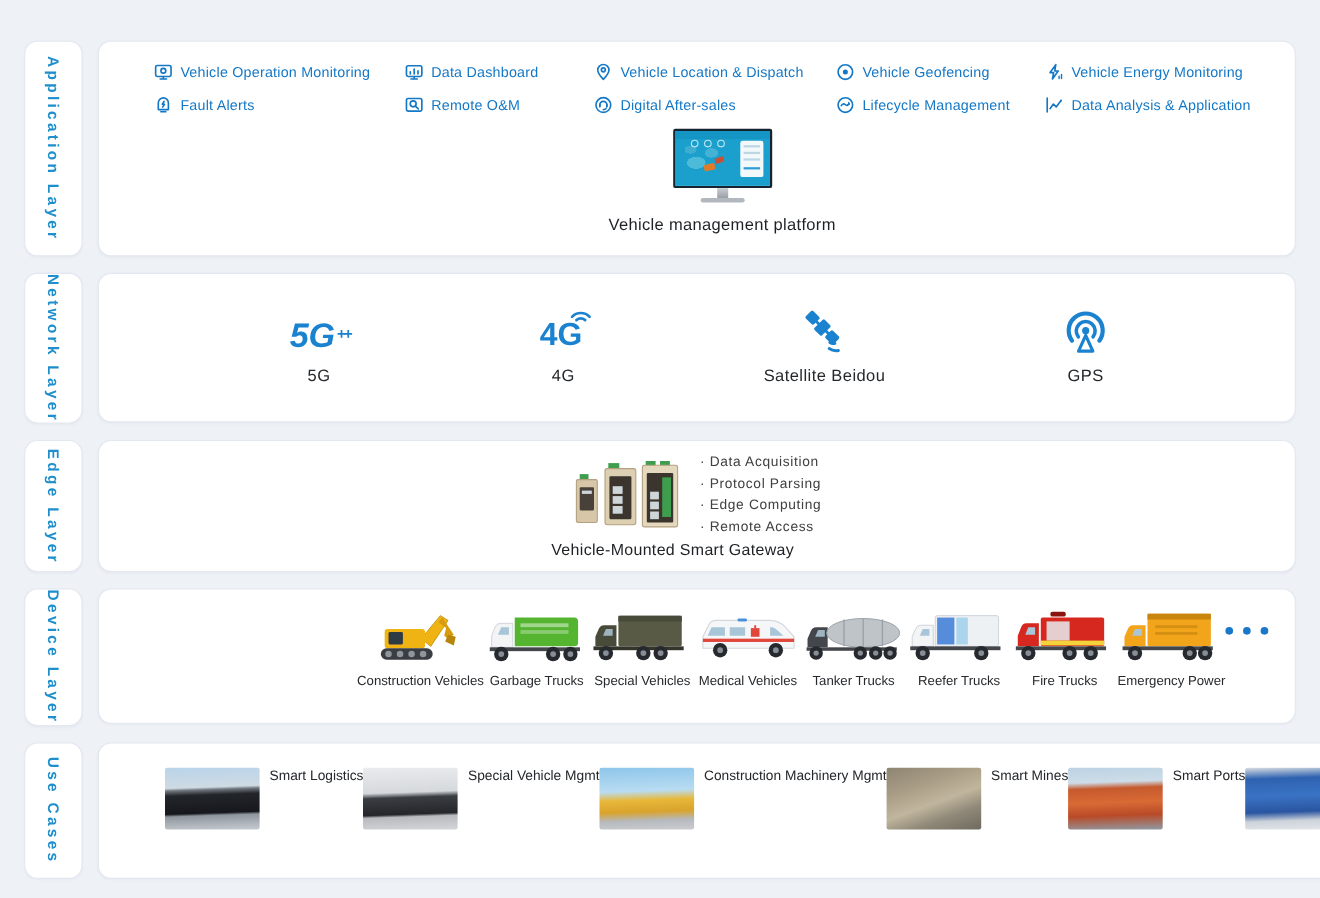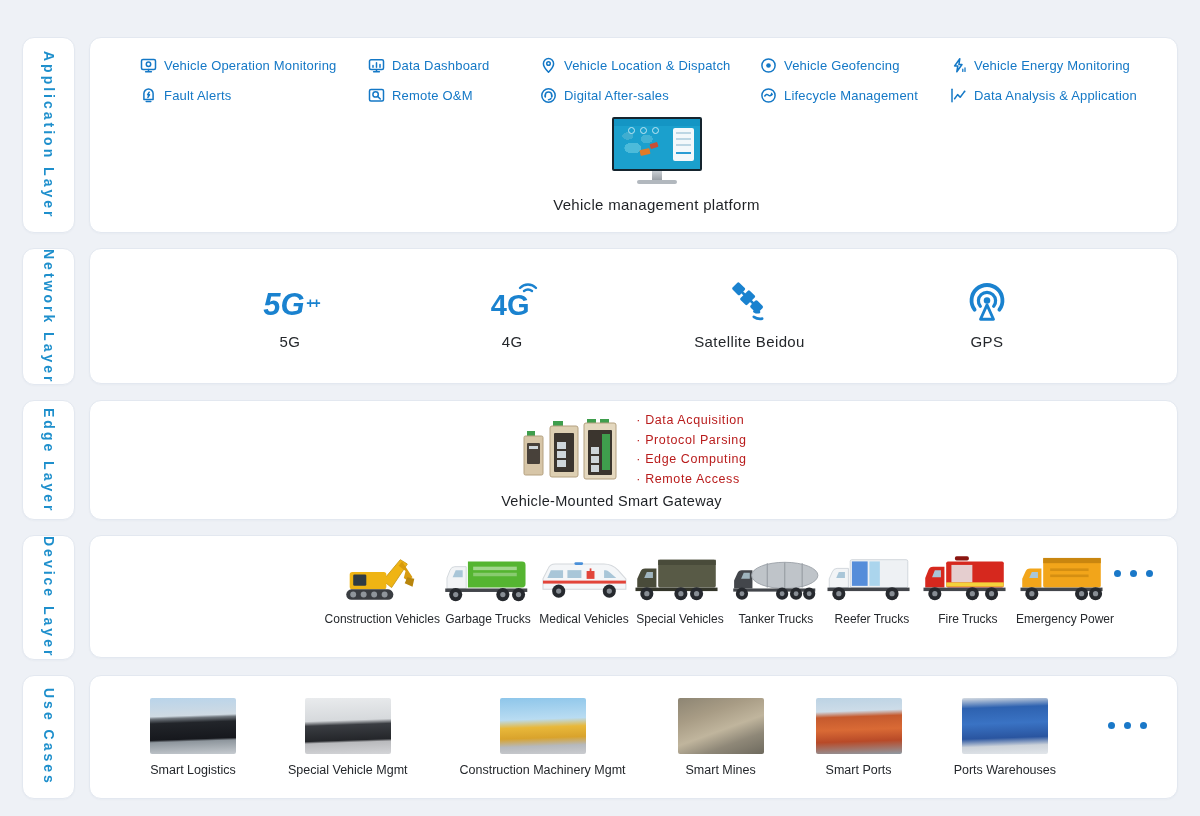--- a/index.html
+++ b/index.html
@@ -59,35 +59,35 @@
   .net-item { display:flex; flex-direction:column; align-items:center; gap:9px; min-width:80px; }
   .net-label { font-size:15px; color:#24272b; letter-spacing:.4px; }
   .g5 { font-size:31px; font-weight:bold; font-style:italic; color:#1a82cf; line-height:38px; position:relative; padding-right:12px; }
   .g5 sup { font-size:14px; font-style:normal; position:absolute; top:-2px; right:-2px; letter-spacing:-2px; }
   .g4 { position:relative; font-size:29px; font-weight:bold; color:#1a82cf; line-height:38px; padding-right:4px; }
   .g4 svg { position:absolute; top:-7px; right:-6px; width:22px; height:14px; stroke:#1a82cf; fill:none; stroke-width:2.4; stroke-linecap:round; }
   .net-item > svg.pic { width:42px; height:42px; }
   
   .card.edge { height:120px; display:flex; flex-direction:column; align-items:center; justify-content:center; }
   .edge-center { display:flex; align-items:center; gap:16px; }
-  .edge-feats { font-size:12.5px; color:#b91c1c; line-height:19.5px; letter-spacing:.6px; }
+  .edge-feats { font-size:12.5px; color:#404040; line-height:19.5px; letter-spacing:.6px; }
   .edge-feats div::before { content:"·  "; }
   .edge-caption { font-size:14.5px; color:#1e2125; margin-top:4px; letter-spacing:.3px; transform:translateX(-22px); }
   
   .card.dev { height:123px; }
   .dev-items { display:flex; justify-content:flex-end; align-items:flex-end; padding:13px 24px 0 43px; }
   .dev-item { display:flex; flex-direction:column; align-items:center; gap:5px; }
   .dev-item svg { height:58px; }
   .dev-label { font-size:12px; color:#26292d; white-space:nowrap; }
   .dots { display:flex; gap:9px; align-self:center; margin-bottom:28px; }
   .dots i { width:7px; height:7px; border-radius:50%; background:#1a78c8; }
   
   .card.uc { height:124px; }
   .uc-items { display:flex; justify-content:space-between; align-items:flex-start; padding:22px 30px 0 60px; }
-  .uc-item { display:flex; flex-direction:column; align-items:center; gap:9px; }
+  .uc-item { display:flex; flex-direction:row; align-items:flex-start; gap:9px; }
   .uc-thumb { width:86px; height:56px; border-radius:2px; }
   .uc-label { font-size:12.5px; color:#24272b; white-space:nowrap; }
   .uc-items .dots { margin-top:24px; margin-bottom:0; align-self:flex-start; }
 </style>
 </head>
 <body>
 
 <div class="wrap">
 
   <div class="row">
@@ -315,53 +315,53 @@
             <circle cx="18" cy="52" r="7.5" fill="#26292e"></circle>
               <circle cx="18" cy="52" r="3" fill="#878d94"></circle>
             <circle cx="72" cy="52" r="7.5" fill="#26292e"></circle>
               <circle cx="72" cy="52" r="3" fill="#878d94"></circle>
             <circle cx="90" cy="52" r="7.5" fill="#26292e"></circle>
               <circle cx="90" cy="52" r="3" fill="#878d94"></circle>
           </svg>
           <div class="dev-label">Garbage Trucks</div>
         </div>
 
+        <div class="dev-item" style="color:#585a46">
+          <svg width="96" height="58" viewBox="0 0 110 66">
+            <rect x="30" y="12" width="66" height="32" rx="2" fill="currentColor"></rect>
+            <path d="M30 12h66v6H30Z" fill="#494b3a"></path>
+            <path d="M28 22H15q-4 0-5.5 4L6 34v10h22Z" fill="#494b3a"></path>
+            <path d="M24 26h-7l-3 7h10Z" fill="#9fb4be"></path>
+            <rect x="4" y="44" width="94" height="4" fill="#33352a"></rect>
+            <circle cx="17" cy="51" r="7.5" fill="#26292e"></circle>
+              <circle cx="17" cy="51" r="3" fill="#878d94"></circle>
+            <circle cx="56" cy="51" r="7.5" fill="#26292e"></circle>
+              <circle cx="56" cy="51" r="3" fill="#878d94"></circle>
+            <circle cx="74" cy="51" r="7.5" fill="#26292e"></circle>
+              <circle cx="74" cy="51" r="3" fill="#878d94"></circle>
+          </svg>
+          <div class="dev-label">Special Vehicles</div>
+        </div>
+
         <div class="dev-item" style="color:#f4f6f8">
           <svg width="96" height="58" viewBox="0 0 110 66">
             <path d="M8 46V34l6-12q2-5 8-5h56q9 0 16 7l9 10v12Z" fill="currentColor" stroke="#d4d8dc" stroke-width="1.2"></path>
             <path d="M17 24h14v9H13Z" fill="#a9c6d8"></path>
               <path d="M36 24h16v9H36Z" fill="#a9c6d8"></path>
               <path d="M84 26l8 7H78v-9h2q2 0 4 2Z" fill="#a9c6d8"></path>
             <rect x="8" y="36" width="95" height="3.4" fill="#e2453a"></rect>
             <rect x="58" y="25" width="9" height="9" fill="#e2453a"></rect>
               <rect x="61.5" y="22" width="2" height="3" fill="#e2453a"></rect>
             <rect x="44" y="15" width="10" height="3" rx="1.5" fill="#4a90d9"></rect>
             <circle cx="26" cy="48" r="7.5" fill="#26292e"></circle>
               <circle cx="26" cy="48" r="3" fill="#878d94"></circle>
             <circle cx="84" cy="48" r="7.5" fill="#26292e"></circle>
               <circle cx="84" cy="48" r="3" fill="#878d94"></circle>
           </svg>
           <div class="dev-label">Medical Vehicles</div>
-        </div>
-
-        <div class="dev-item" style="color:#585a46">
-          <svg width="96" height="58" viewBox="0 0 110 66">
-            <rect x="30" y="12" width="66" height="32" rx="2" fill="currentColor"></rect>
-            <path d="M30 12h66v6H30Z" fill="#494b3a"></path>
-            <path d="M28 22H15q-4 0-5.5 4L6 34v10h22Z" fill="#494b3a"></path>
-            <path d="M24 26h-7l-3 7h10Z" fill="#9fb4be"></path>
-            <rect x="4" y="44" width="94" height="4" fill="#33352a"></rect>
-            <circle cx="17" cy="51" r="7.5" fill="#26292e"></circle>
-              <circle cx="17" cy="51" r="3" fill="#878d94"></circle>
-            <circle cx="56" cy="51" r="7.5" fill="#26292e"></circle>
-              <circle cx="56" cy="51" r="3" fill="#878d94"></circle>
-            <circle cx="74" cy="51" r="7.5" fill="#26292e"></circle>
-              <circle cx="74" cy="51" r="3" fill="#878d94"></circle>
-          </svg>
-          <div class="dev-label">Special Vehicles</div>
         </div>
 
         <div class="dev-item" style="color:#bfc4c9">
           <svg width="96" height="58" viewBox="0 0 110 66">
             <path d="M28 24H16q-4 0-5.5 4L7 36v9h21Z" fill="#43464b"></path>
             <path d="M25 27h-7l-3 7h10Z" fill="#9fb4be"></path>
             <ellipse cx="65" cy="30" rx="38" ry="15" fill="currentColor"></ellipse>
             <ellipse cx="65" cy="30" rx="38" ry="15" fill="none" stroke="#9aa0a6" stroke-width="1"></ellipse>
             <path d="M45 16v28M65 15v30M85 16v28" stroke="#9aa0a6" stroke-width="1.4" fill="none"></path>
             <rect x="6" y="45" width="94" height="3.6" fill="#43464b"></rect>

